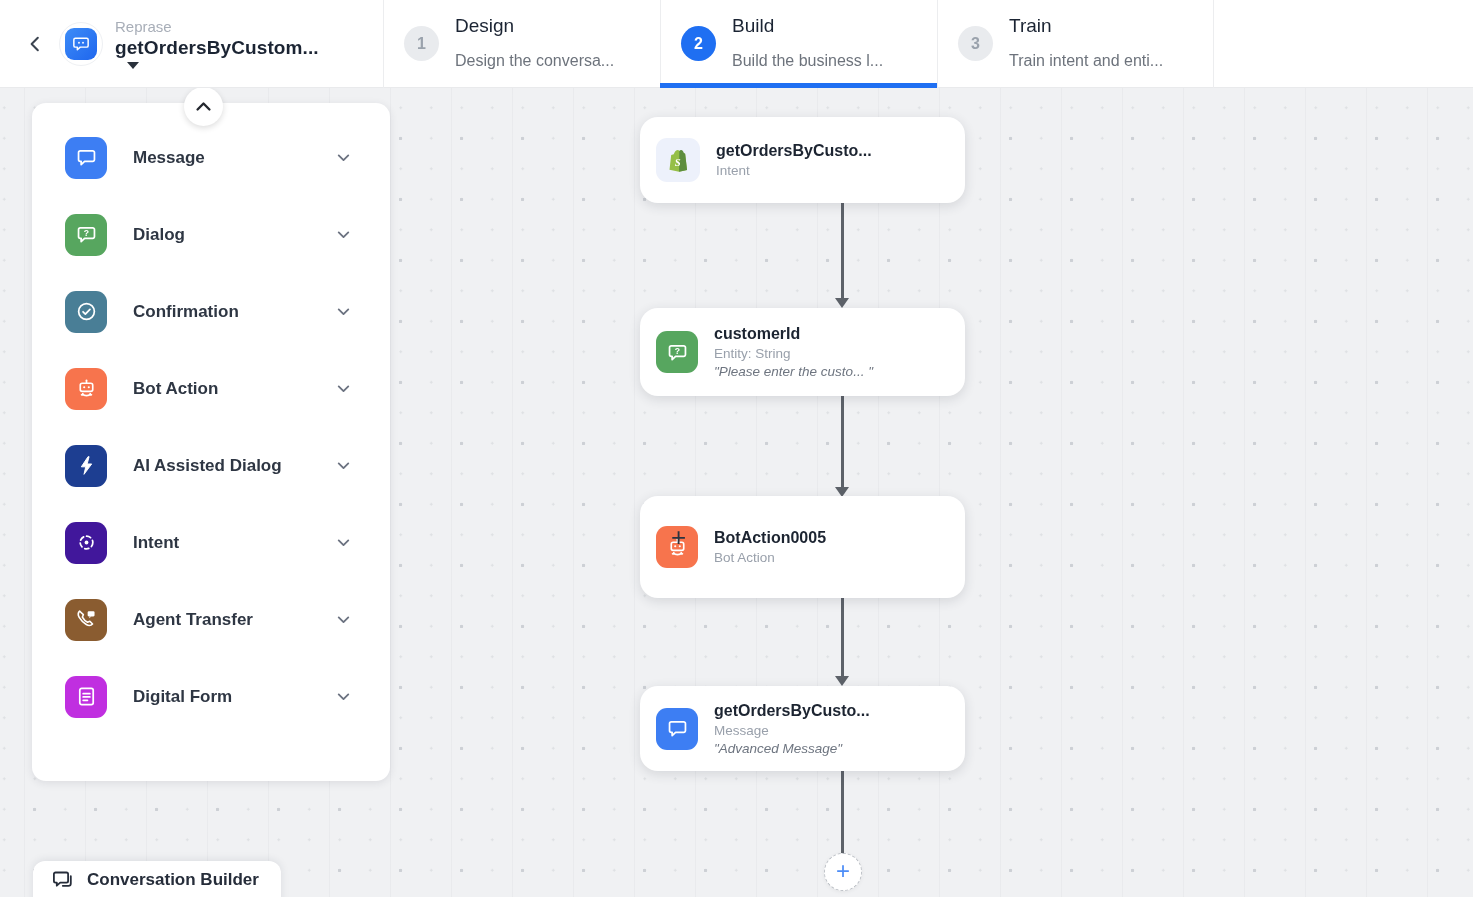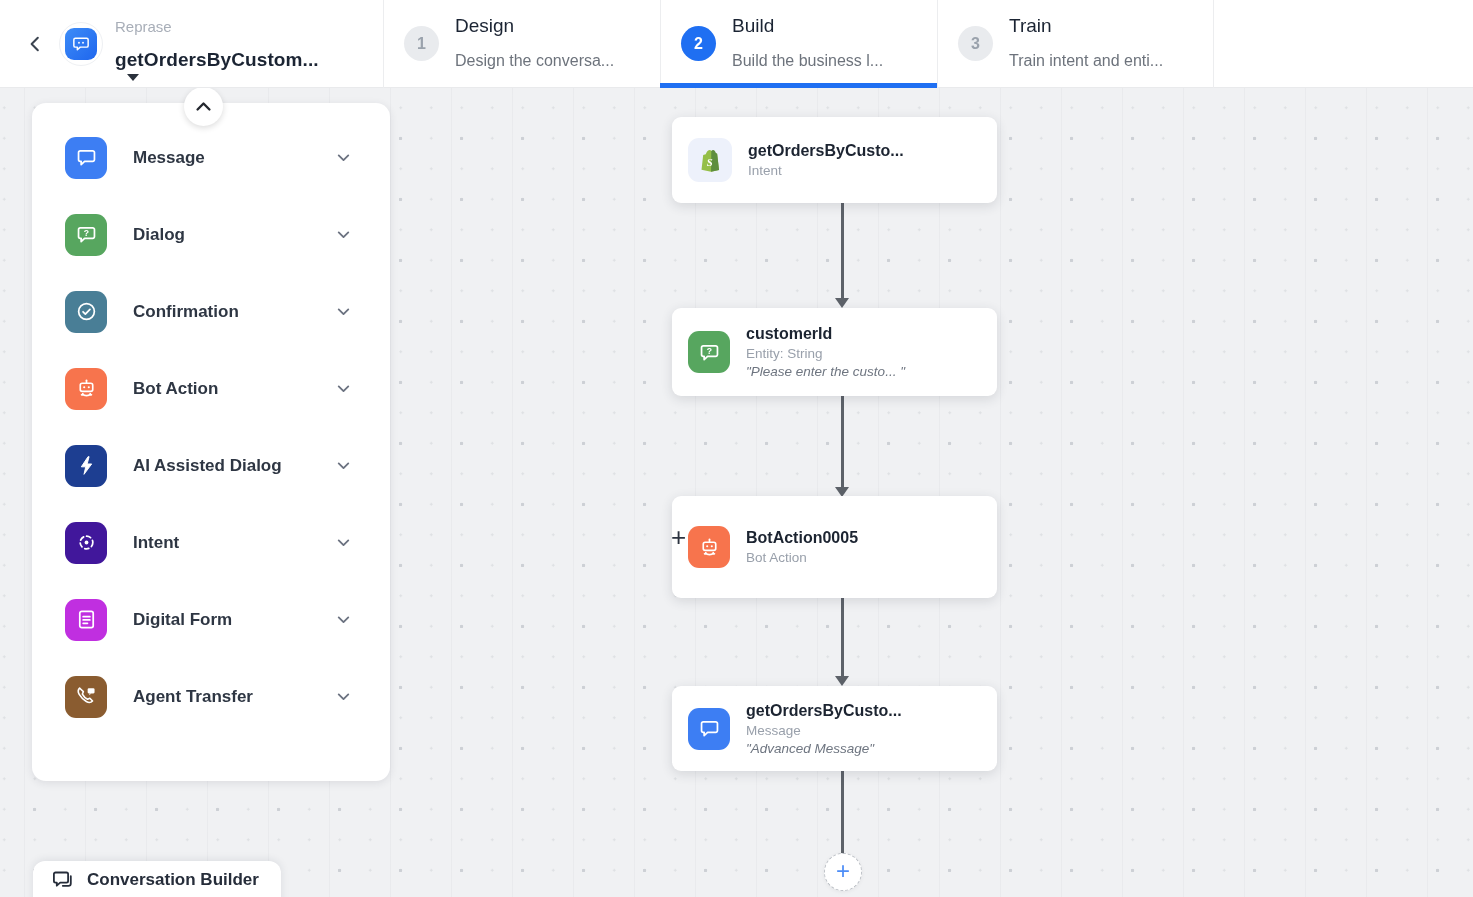--- a/index.html
+++ b/index.html
@@ -22,21 +22,21 @@
   .header { position:absolute; left:0; top:0; width:100%; height:88px; background:#fff;
             border-bottom:1px solid #e9eaec; z-index:50; }
   .hdr-divider { position:absolute; top:0; width:1px; height:88px; background:#ecedef; }
   .back-btn { position:absolute; left:22px; top:31px; width:26px; height:26px; display:flex;
               align-items:center; justify-content:center; color:#3c4450; cursor:pointer; }
   .app-badge { position:absolute; left:59px; top:22px; width:44px; height:44px; border-radius:50%;
                background:#fff; border:1px solid #eef0f3; display:flex; align-items:center; justify-content:center; }
   .app-badge-inner { width:32px; height:32px; border-radius:9px;
                background:linear-gradient(135deg,#3d8cf7,#1f66ee); display:flex; align-items:center; justify-content:center; }
   .title-block { position:absolute; left:115px; top:18px; }
-  .breadcrumb { font-size:15px; color:#a8aeb8; margin-bottom:14px; }
+  .breadcrumb { font-size:15px; color:#a8aeb8; margin-bottom:2px; }
   .title-row { display:flex; align-items:flex-start; cursor:pointer;flex-direction:column; }
   .doc-title { font-size:19px; font-weight:700; color:#1b2433; letter-spacing:.1px; }
   .caret-down { width:0; height:0; border-left:6px solid transparent; border-right:6px solid transparent;
                 border-top:7px solid #2a313c; margin-left:12px; margin-top:3px; }
 
   .step { position:absolute; top:0; height:88px; width:277px; cursor:pointer; }
   .step-circle { position:absolute; left:21px; top:26px; width:35px; height:35px; border-radius:50%;
                  display:flex; align-items:center; justify-content:center; font-size:16px; font-weight:700;
                  background:#e9ebee; color:#9aa2ac; }
   .step.active .step-circle { background:#1f6ff2; color:#fff; }
@@ -52,21 +52,21 @@
   .side-row { height:77px; display:flex; align-items:center; cursor:pointer; }
   .side-icon { width:42px; height:42px; border-radius:11px; margin-left:33px; flex:none;
                display:flex; align-items:center; justify-content:center; color:#fff; }
   .side-label { margin-left:26px; font-size:17px; font-weight:600; color:#2e3643; }
   .side-chev { margin-left:auto; margin-right:38px; color:#6b7280; display:flex; }
   .collapse-btn { position:absolute; left:184px; top:87px; width:39px; height:39px; border-radius:50%;
                   background:#fff; box-shadow:0 2px 6px rgba(0,0,0,.14); z-index:40; display:flex;
                   align-items:center; justify-content:center; color:#23272e; cursor:pointer; }
 
   
-  .node { position:absolute; left:672px; width:325px; background:#fff; border-radius:9px;
+  .node { position:absolute; left:640px; width:325px; background:#fff; border-radius:18px;
           box-shadow:0 3px 12px rgba(40,50,62,.14); display:flex; align-items:center;
           padding:12px 16px; z-index:20; cursor:pointer; }
   .node-icon { width:42px; height:42px; border-radius:11px; flex:none; margin-right:16px;
                display:flex; align-items:center; justify-content:center; color:#fff; }
   .node-icon.soft { width:44px; height:44px; background:#edf1fb; }
   .node-text { min-width:0; }
   .node-title { font-size:16px; font-weight:700; color:#1c2431; margin-bottom:3px; white-space:nowrap; }
   .node-sub { font-size:13.5px; color:#99a0ab; }
   .node-quote { font-size:13.5px; color:#6e7580; font-style:italic; margin-top:3px; }
 
@@ -305,39 +305,39 @@
           </svg>
         </div>
       <div class="side-label">Intent</div>
       <div class="side-chev">
           <svg width="17" height="17">
             <use href="#i-chev-down"></use>
           </svg>
         </div>
     </div>
     <div class="side-row">
+      <div class="side-icon" style="background: rgb(138, 92, 48);">
+          <svg width="23" height="23">
+            <use href="#i-phone-bubble"></use>
+          </svg>
+        </div>
+      <div class="side-label">Agent Transfer</div>
+      <div class="side-chev">
+          <svg width="17" height="17">
+            <use href="#i-chev-down"></use>
+          </svg>
+        </div>
+    </div>
+    <div class="side-row">
       <div class="side-icon" style="background: rgb(192, 47, 224);">
           <svg width="23" height="23">
             <use href="#i-form"></use>
           </svg>
         </div>
       <div class="side-label">Digital Form</div>
-      <div class="side-chev">
-          <svg width="17" height="17">
-            <use href="#i-chev-down"></use>
-          </svg>
-        </div>
-    </div>
-    <div class="side-row">
-      <div class="side-icon" style="background: rgb(138, 92, 48);">
-          <svg width="23" height="23">
-            <use href="#i-phone-bubble"></use>
-          </svg>
-        </div>
-      <div class="side-label">Agent Transfer</div>
       <div class="side-chev">
           <svg width="17" height="17">
             <use href="#i-chev-down"></use>
           </svg>
         </div>
     </div>
   </div>
 
   <div class="collapse-btn">
     <svg width="19" height="19">

